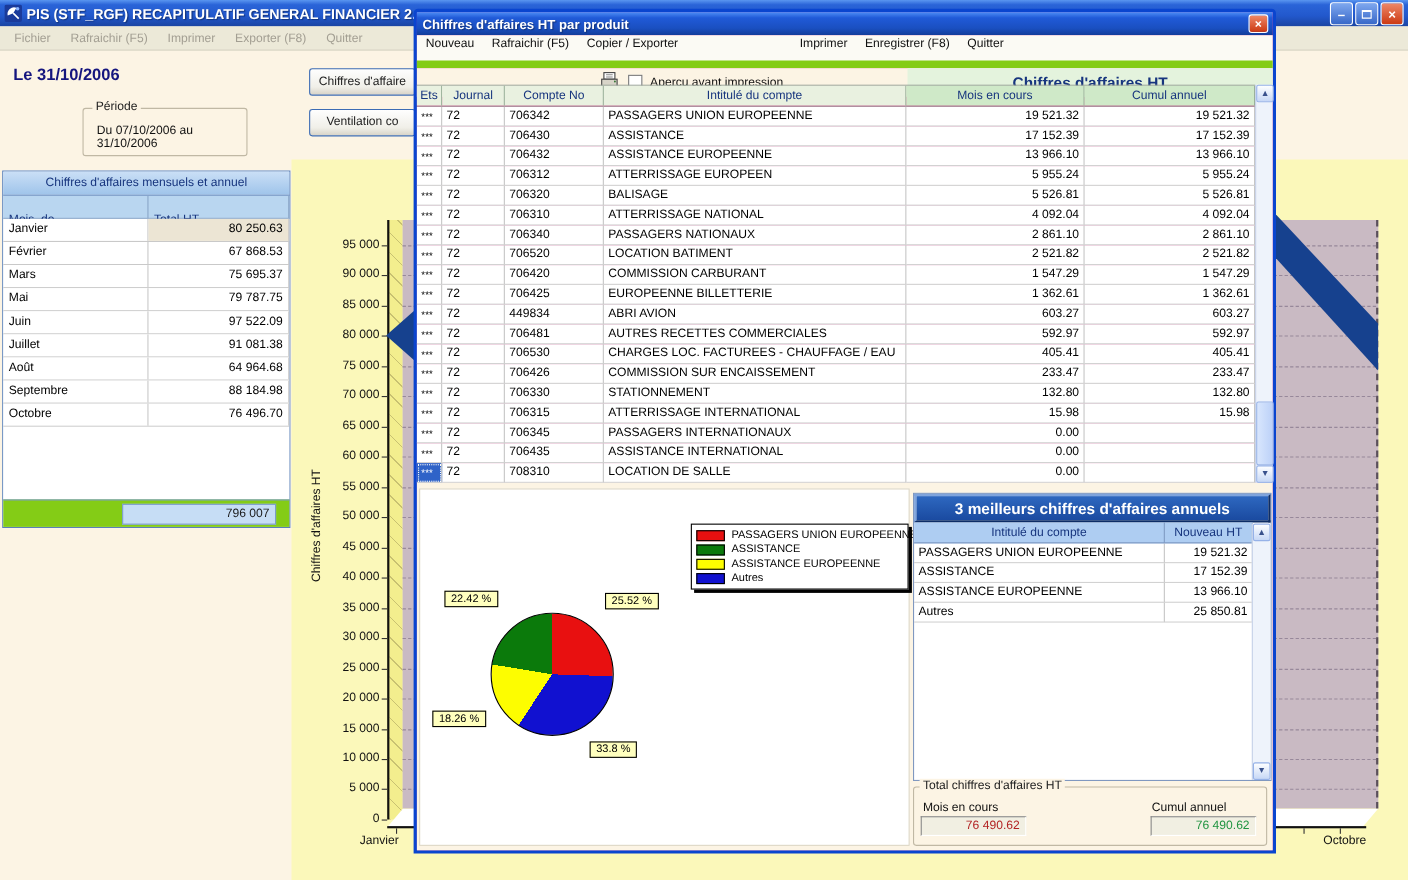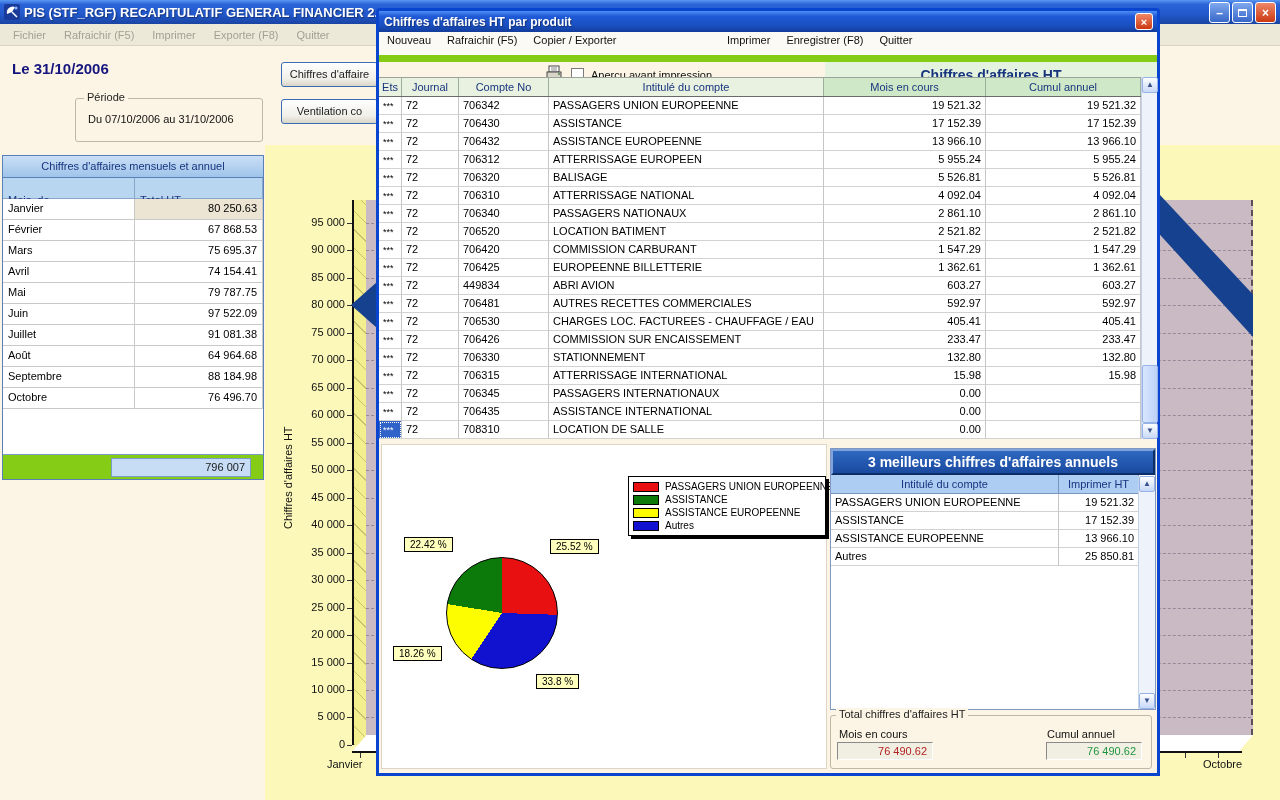--- a/index.html
+++ b/index.html
@@ -21,21 +21,21 @@
   .restore-glyph { width:9px; height:8px; border:1px solid #fff; border-top-width:2px; background:transparent; display:block; }
 
   .menubar { position:absolute; left:0; top:24px; width:1280px; height:22px; background:#ece9d8;
     border-bottom:1px solid #d8d4c4; display:flex; align-items:center; gap:4px; padding:0 6px; z-index:1; }
   .menubar .mitem { color:#a39f93; padding:2px 7px; white-space:nowrap; }
 
   
   .date-line { position:absolute; left:12px; top:60px; color:#15157e; font-weight:bold; font-size:15px; z-index:1; }
   .groupbox { position:absolute; border:1px solid #c0b8a4; border-radius:3px; z-index:1; }
   .groupbox > .gb-title { position:absolute; top:-8px; left:8px; background:#fcf4e4; padding:0 3px; color:#222; }
-  .periode-box { left:75px; top:98px; width:188px; height:44px; }
+  .periode-box { left:75px; top:98px; width:150px; height:44px; }
   .periode-box .gb-body { padding:14px 0 0 12px; color:#111; }
 
   .top-btn { position:absolute; left:281px; width:97px; height:25px; border:1px solid #3c6cb4; border-radius:3px;
     background:linear-gradient(180deg,#fefefe 0%,#f0efe8 70%,#d8d4c8 100%); text-align:center; line-height:23px;
     color:#222; z-index:1; overflow:hidden; white-space:nowrap; }
   .btn-ca { top:62px; }
   .btn-vc { top:99px; }
 
   
   .monthly-panel { position:absolute; left:2px; top:155px; width:262px; height:325px; border:1px solid #5a80b8;
@@ -302,24 +302,20 @@
       </div>
       <div class="mp-row">
         <div class="c">Février</div>
         <div class="c v">67 868.53</div>
       </div>
       <div class="mp-row">
         <div class="c">Mars</div>
         <div class="c v">75 695.37</div>
       </div>
       <div class="mp-row">
-        <div class="c">Avril</div>
-        <div class="c v">74 154.41</div>
-      </div>
-      <div class="mp-row">
         <div class="c">Mai</div>
         <div class="c v">79 787.75</div>
       </div>
       <div class="mp-row">
         <div class="c">Juin</div>
         <div class="c v">97 522.09</div>
       </div>
       <div class="mp-row">
         <div class="c">Juillet</div>
         <div class="c v">91 081.38</div>
@@ -569,21 +565,21 @@
       <div class="pct pct-a">22.42 %</div>
       <div class="pct pct-b">25.52 %</div>
       <div class="pct pct-c">18.26 %</div>
       <div class="pct pct-d">33.8 %</div>
     </div>
 
     <div class="top3">
       <div class="top3-head">3 meilleurs chiffres d'affaires annuels</div>
       <div class="t3-h">
         <div>Intitulé du compte</div>
-        <div>Imprimer HT</div>
+        <div>Nouveau HT</div>
       </div>
       <div id="t3-body">
           <div class="t3-row">
             <div>PASSAGERS UNION EUROPEENNE</div>
             <div class="num">19 521.32</div>
           </div>
           <div class="t3-row">
             <div>ASSISTANCE</div>
             <div class="num">17 152.39</div>
           </div>

